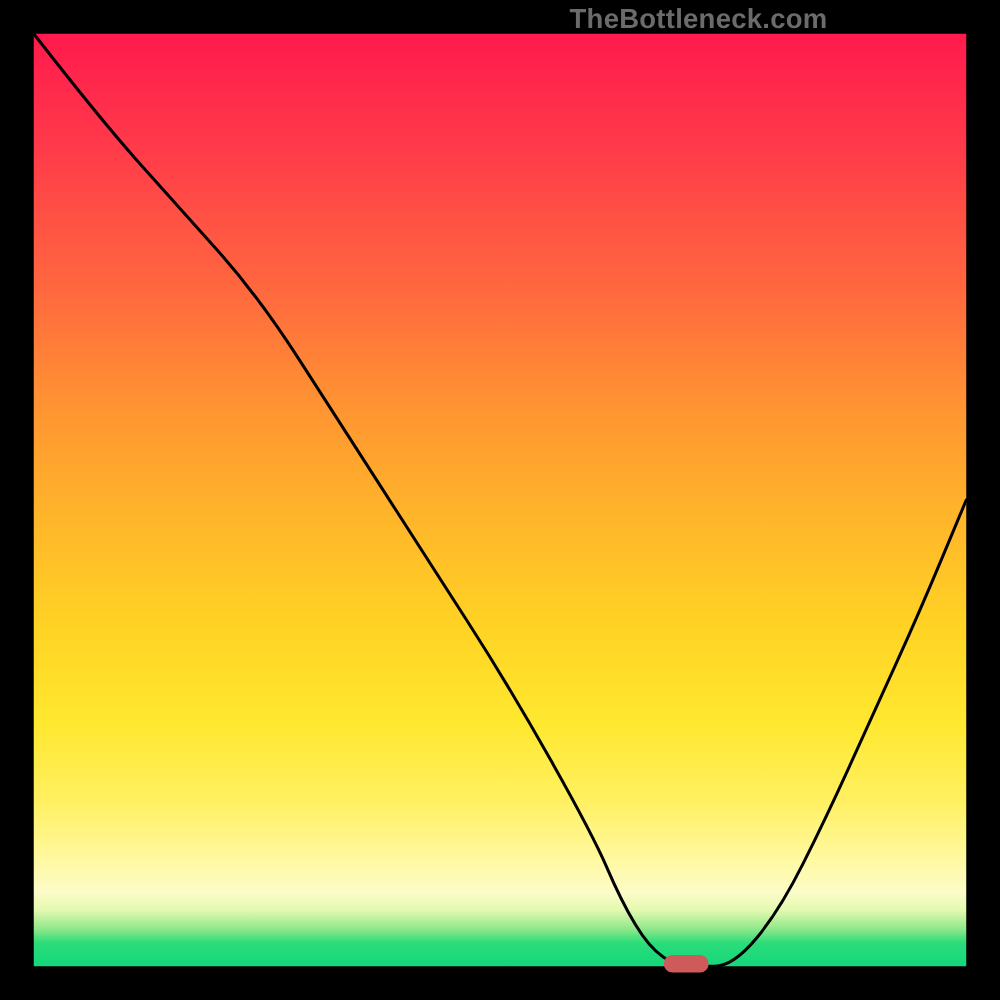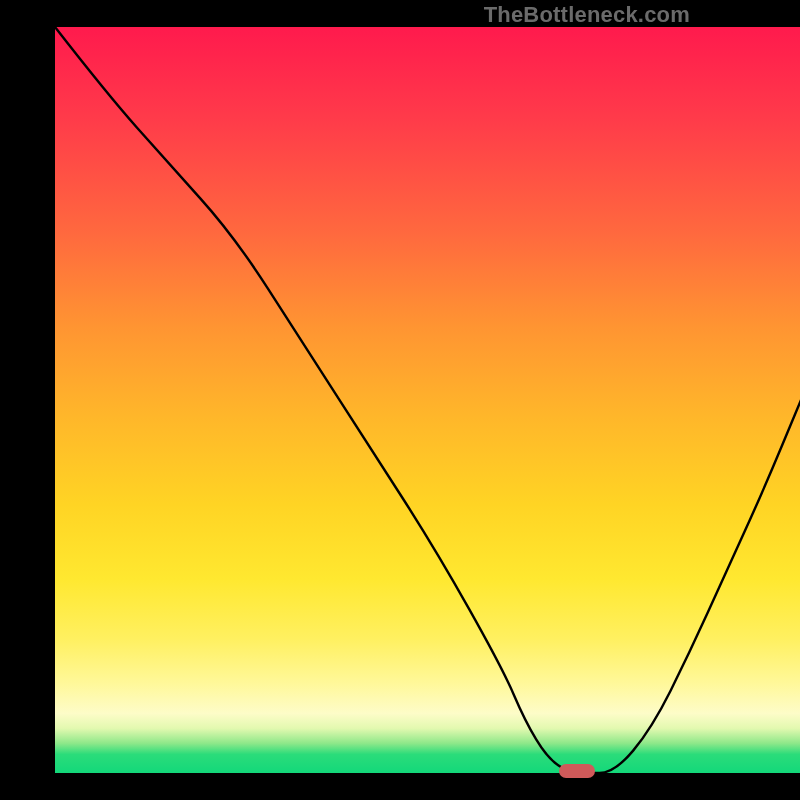--- a/index.html
+++ b/index.html
@@ -8,21 +8,20 @@
     width: 800px;
     height: 800px;
     background: #000;
     overflow: hidden;
   }
   .frame {
     position: relative;
     width: 672px;
     height: 800px;
     background: #000;
-    margin-left: 28px;
   }
   .plot-area {
     position: absolute;
     left: 27px;
     top: 27px;
     width: 746px;
     height: 746px;
     
     background: linear-gradient(to bottom,
       #ff1a4d 0%,

